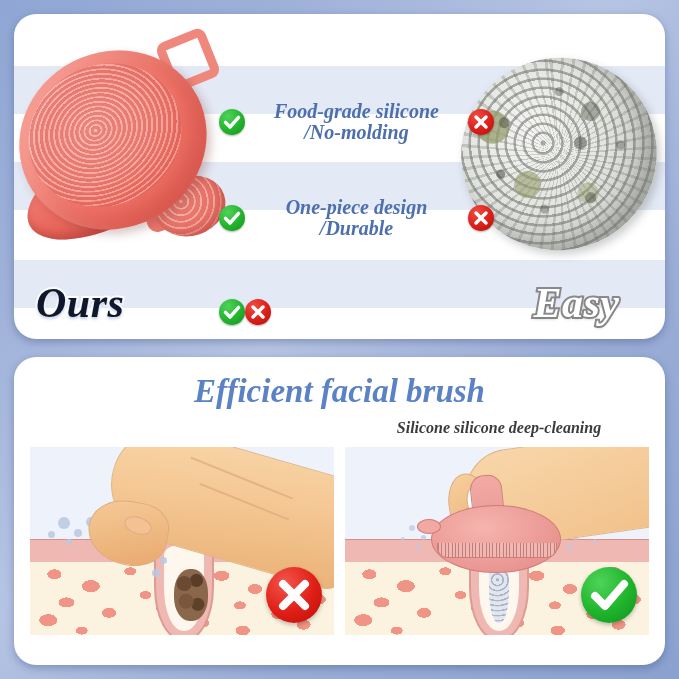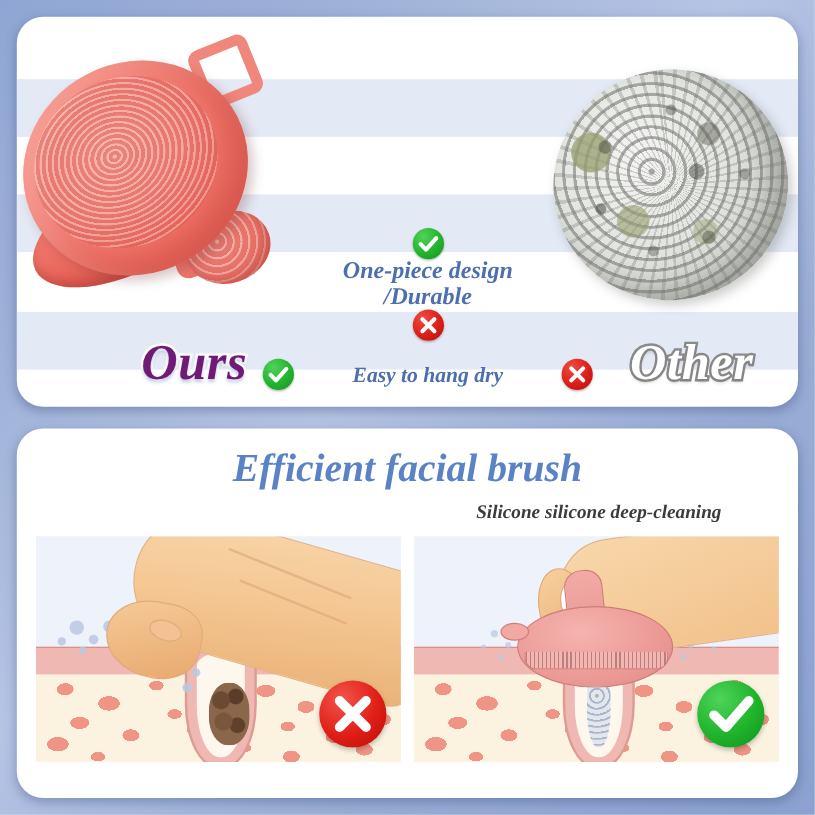--- a/index.html
+++ b/index.html
@@ -101,21 +101,21 @@
       radial-gradient(circle at 80% 66%, rgba(70,72,66,.40) 0 4px, transparent 5px),
       radial-gradient(circle at 50% 80%, rgba(70,72,66,.42) 0 5px, transparent 6px),
       radial-gradient(circle at 26% 70%, rgba(70,72,66,.38) 0 4px, transparent 5px),
       radial-gradient(circle at 70% 22%, rgba(70,72,66,.40) 0 4px, transparent 5px);
     transform:rotate(-18deg);
   }
 
   
   .feat-row{position:absolute;display:flex;align-items:center;}
   #feat-0{left:205px;top:80px;width:275px;height:56px;}
-  #feat-1{left:205px;top:176px;width:275px;height:56px;flex-direction:column;}
+  #feat-1{left:205px;top:176px;width:275px;height:56px;}
   #feat-2{left:205px;top:280px;width:275px;height:36px;}
 
   .feat-text{
     flex:1;text-align:center;color:#4d6fae;
     font-style:italic;font-weight:bold;font-size:20px;line-height:1.04;
     font-family:"Liberation Serif", serif;white-space:pre-line;
     padding:0 4px;
   }
   #feat-2 .feat-text{font-size:18px;}
 
@@ -124,21 +124,21 @@
   .badge.ok{background:radial-gradient(circle at 34% 28%,#4fd35a 0%,#22b32e 55%,#15921f 100%);}
   .badge.no{background:radial-gradient(circle at 34% 28%,#f04b42 0%,#db1f19 55%,#b20f0b 100%);}
   .badge svg{position:absolute;inset:0;width:26px;height:26px;}
 
   
   .brandword{
     position:absolute;font-family:"Liberation Serif", serif;
     font-style:italic;font-weight:bold;font-size:42px;letter-spacing:.5px;
   }
   #ours-label{
-    left:22px;top:265px;width:170px;text-align:right;color:#701a75;
+    left:22px;top:265px;width:170px;text-align:left;color:#0f172a;
     -webkit-text-stroke:4px #ffffff; paint-order:stroke fill;
     text-shadow:0 2px 3px rgba(120,140,180,.45);
   }
   #other-label{
     left:480px;top:265px;width:165px;text-align:center;color:#ffffff;
     -webkit-text-stroke:4px #8a8a8a; paint-order:stroke fill;
     text-shadow:0 2px 3px rgba(120,120,120,.45);
   }
 
   
@@ -304,20 +304,34 @@
         </div>
       </div>
     </div>
 
     <div class="prod" id="other-product">
       <div class="sponge">
         <div class="sponge-specks"></div>
       </div>
     </div>
 
+    <div class="feat-row" id="feat-0">
+      <div class="badge ok">
+        <svg viewBox="0 0 26 26">
+            <path d="M6.5 13.4 L11 18 L19.6 8.4" fill="none" stroke="#fff" stroke-width="3.4" stroke-linecap="round" stroke-linejoin="round"></path>
+          </svg>
+      </div>
+      <div class="feat-text">Food-grade silicone
+/No-molding</div>
+      <div class="badge no">
+        <svg viewBox="0 0 26 26">
+            <path d="M8 8 L18 18 M18 8 L8 18" fill="none" stroke="#fff" stroke-width="3.4" stroke-linecap="round"></path>
+          </svg>
+      </div>
+    </div>
 
     <div class="feat-row" id="feat-1">
       <div class="badge ok">
         <svg viewBox="0 0 26 26">
             <path d="M6.5 13.4 L11 18 L19.6 8.4" fill="none" stroke="#fff" stroke-width="3.4" stroke-linecap="round" stroke-linejoin="round"></path>
           </svg>
       </div>
       <div class="feat-text">One-piece design
 /Durable</div>
       <div class="badge no">
@@ -326,30 +340,29 @@
           </svg>
       </div>
     </div>
 
     <div class="feat-row" id="feat-2">
       <div class="badge ok">
         <svg viewBox="0 0 26 26">
             <path d="M6.5 13.4 L11 18 L19.6 8.4" fill="none" stroke="#fff" stroke-width="3.4" stroke-linecap="round" stroke-linejoin="round"></path>
           </svg>
       </div>
-      <div class="feat-text">Easy to hang dry</div>
       <div class="badge no">
         <svg viewBox="0 0 26 26">
             <path d="M8 8 L18 18 M18 8 L8 18" fill="none" stroke="#fff" stroke-width="3.4" stroke-linecap="round"></path>
           </svg>
       </div>
     </div>
 
     <div class="brandword" id="ours-label">Ours</div>
-    <div class="brandword" id="other-label">Other</div>
+    <div class="brandword" id="other-label">Easy</div>
   </div>
 
   <div class="card" id="brush-card">
 
     <div id="brush-title">Efficient facial brush</div>
 
     <div class="panel-caption" id="caption-1">Silicone silicone deep-cleaning</div>
 
     <div class="illus" id="illus-0">
       <div class="sky"></div>

